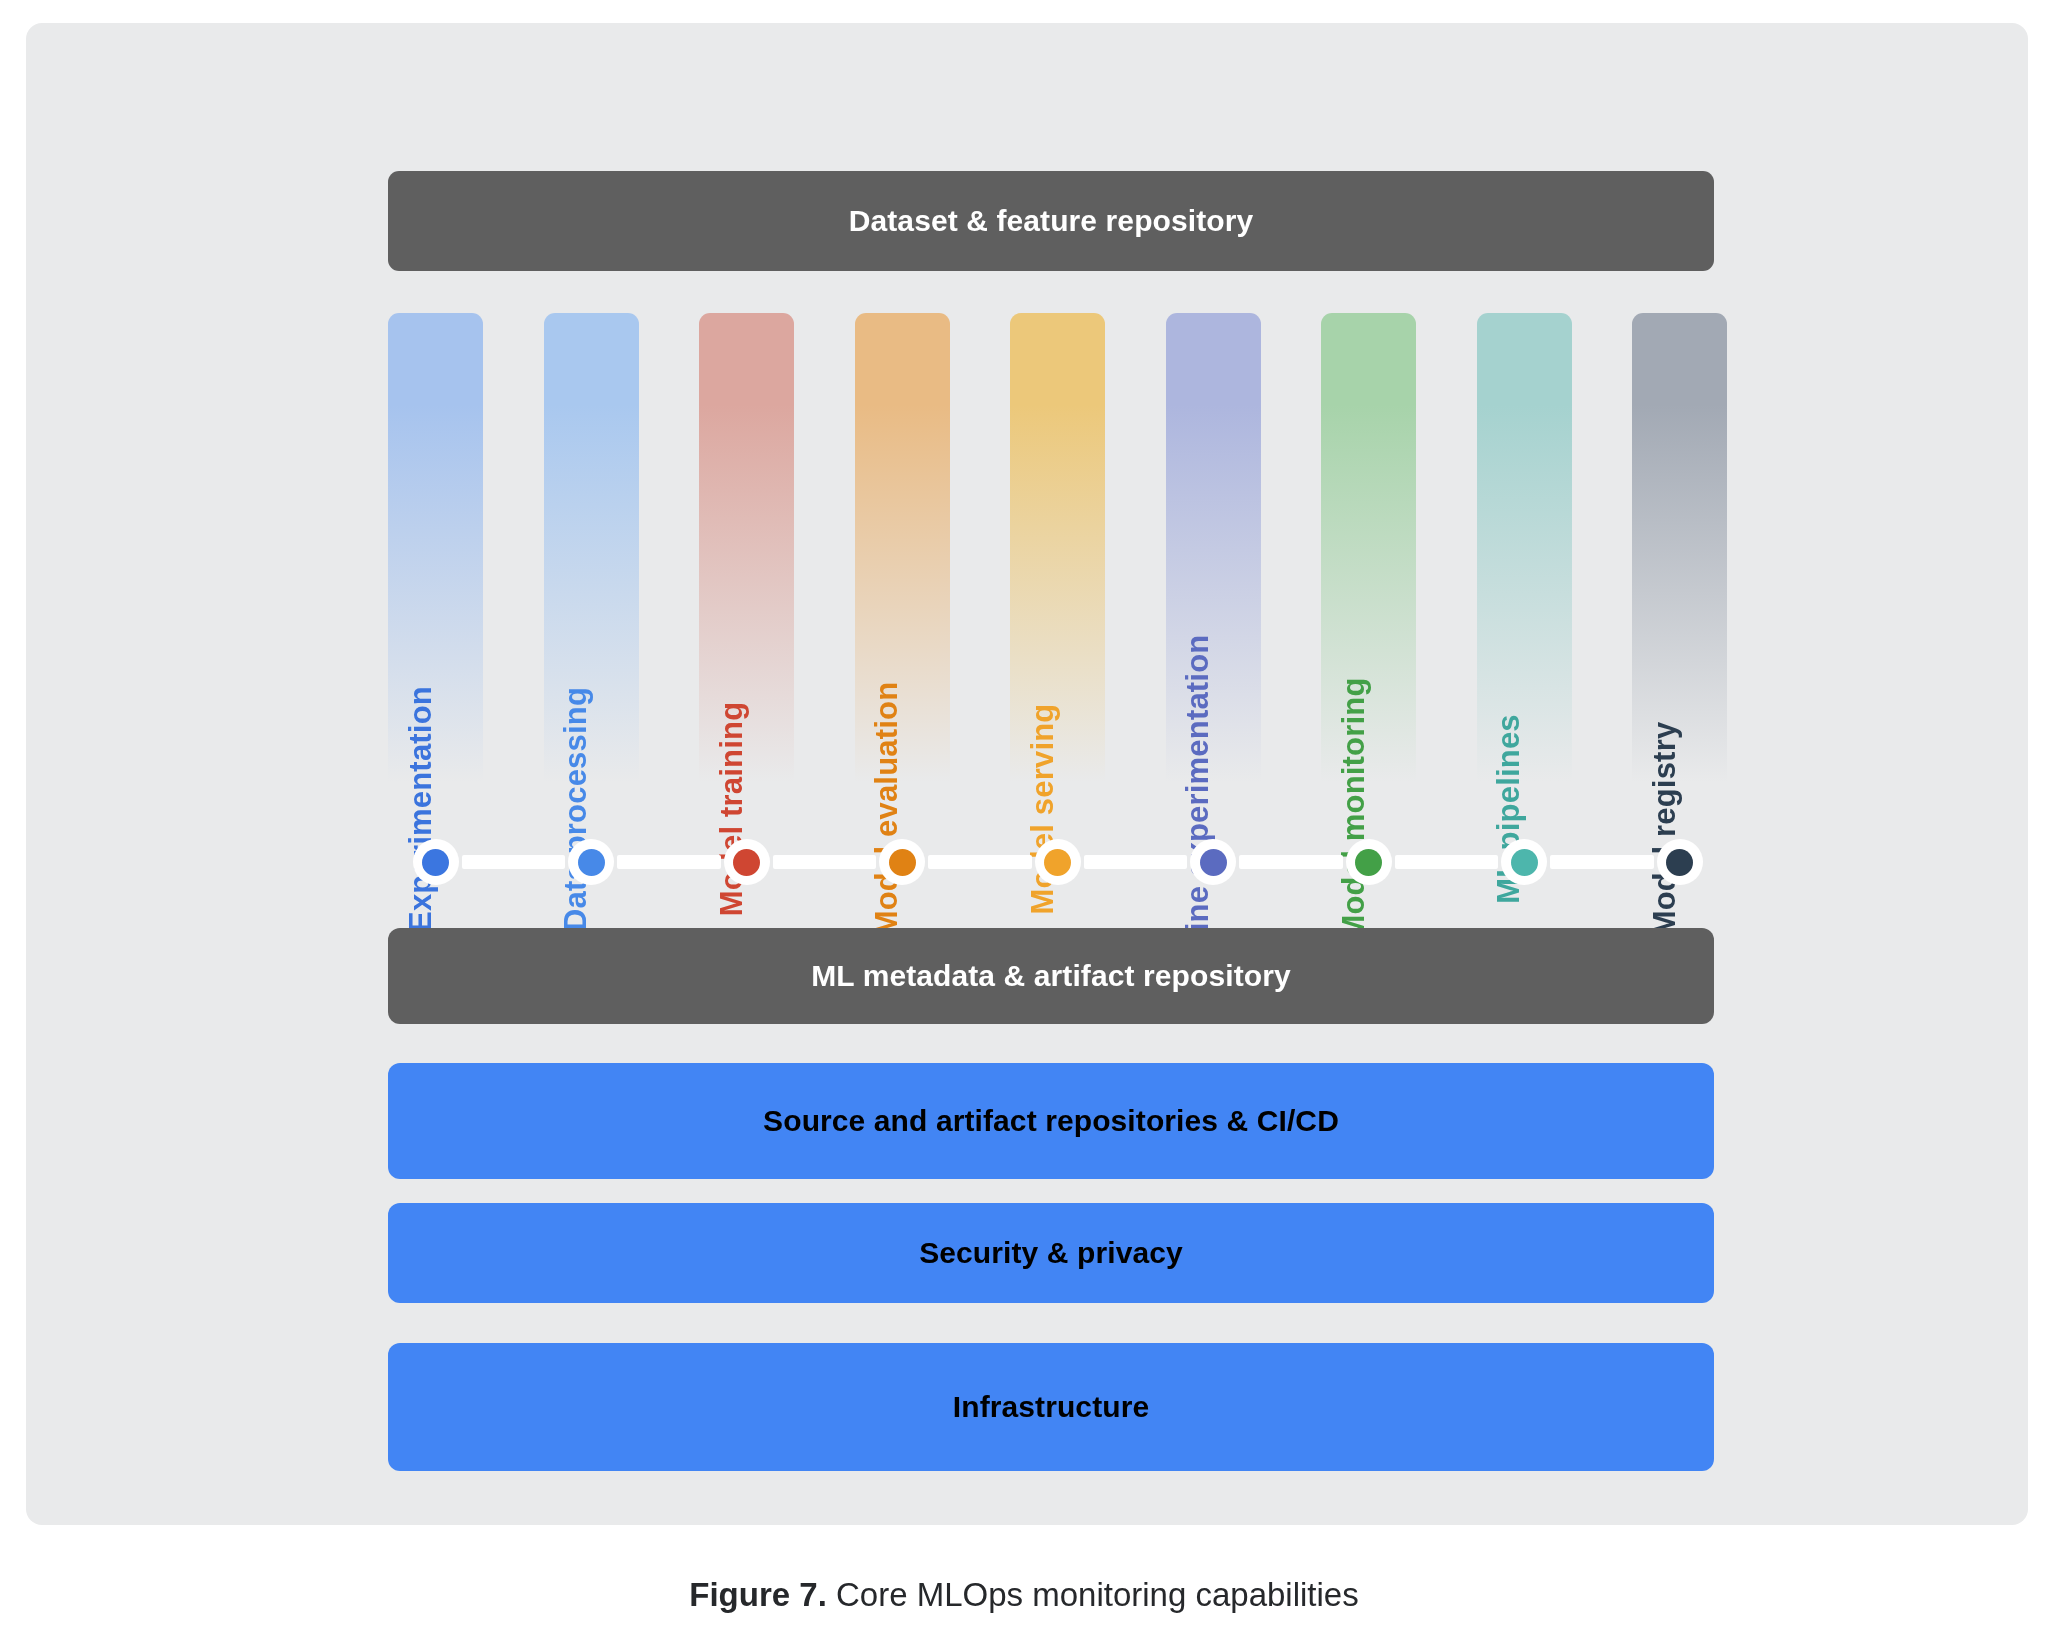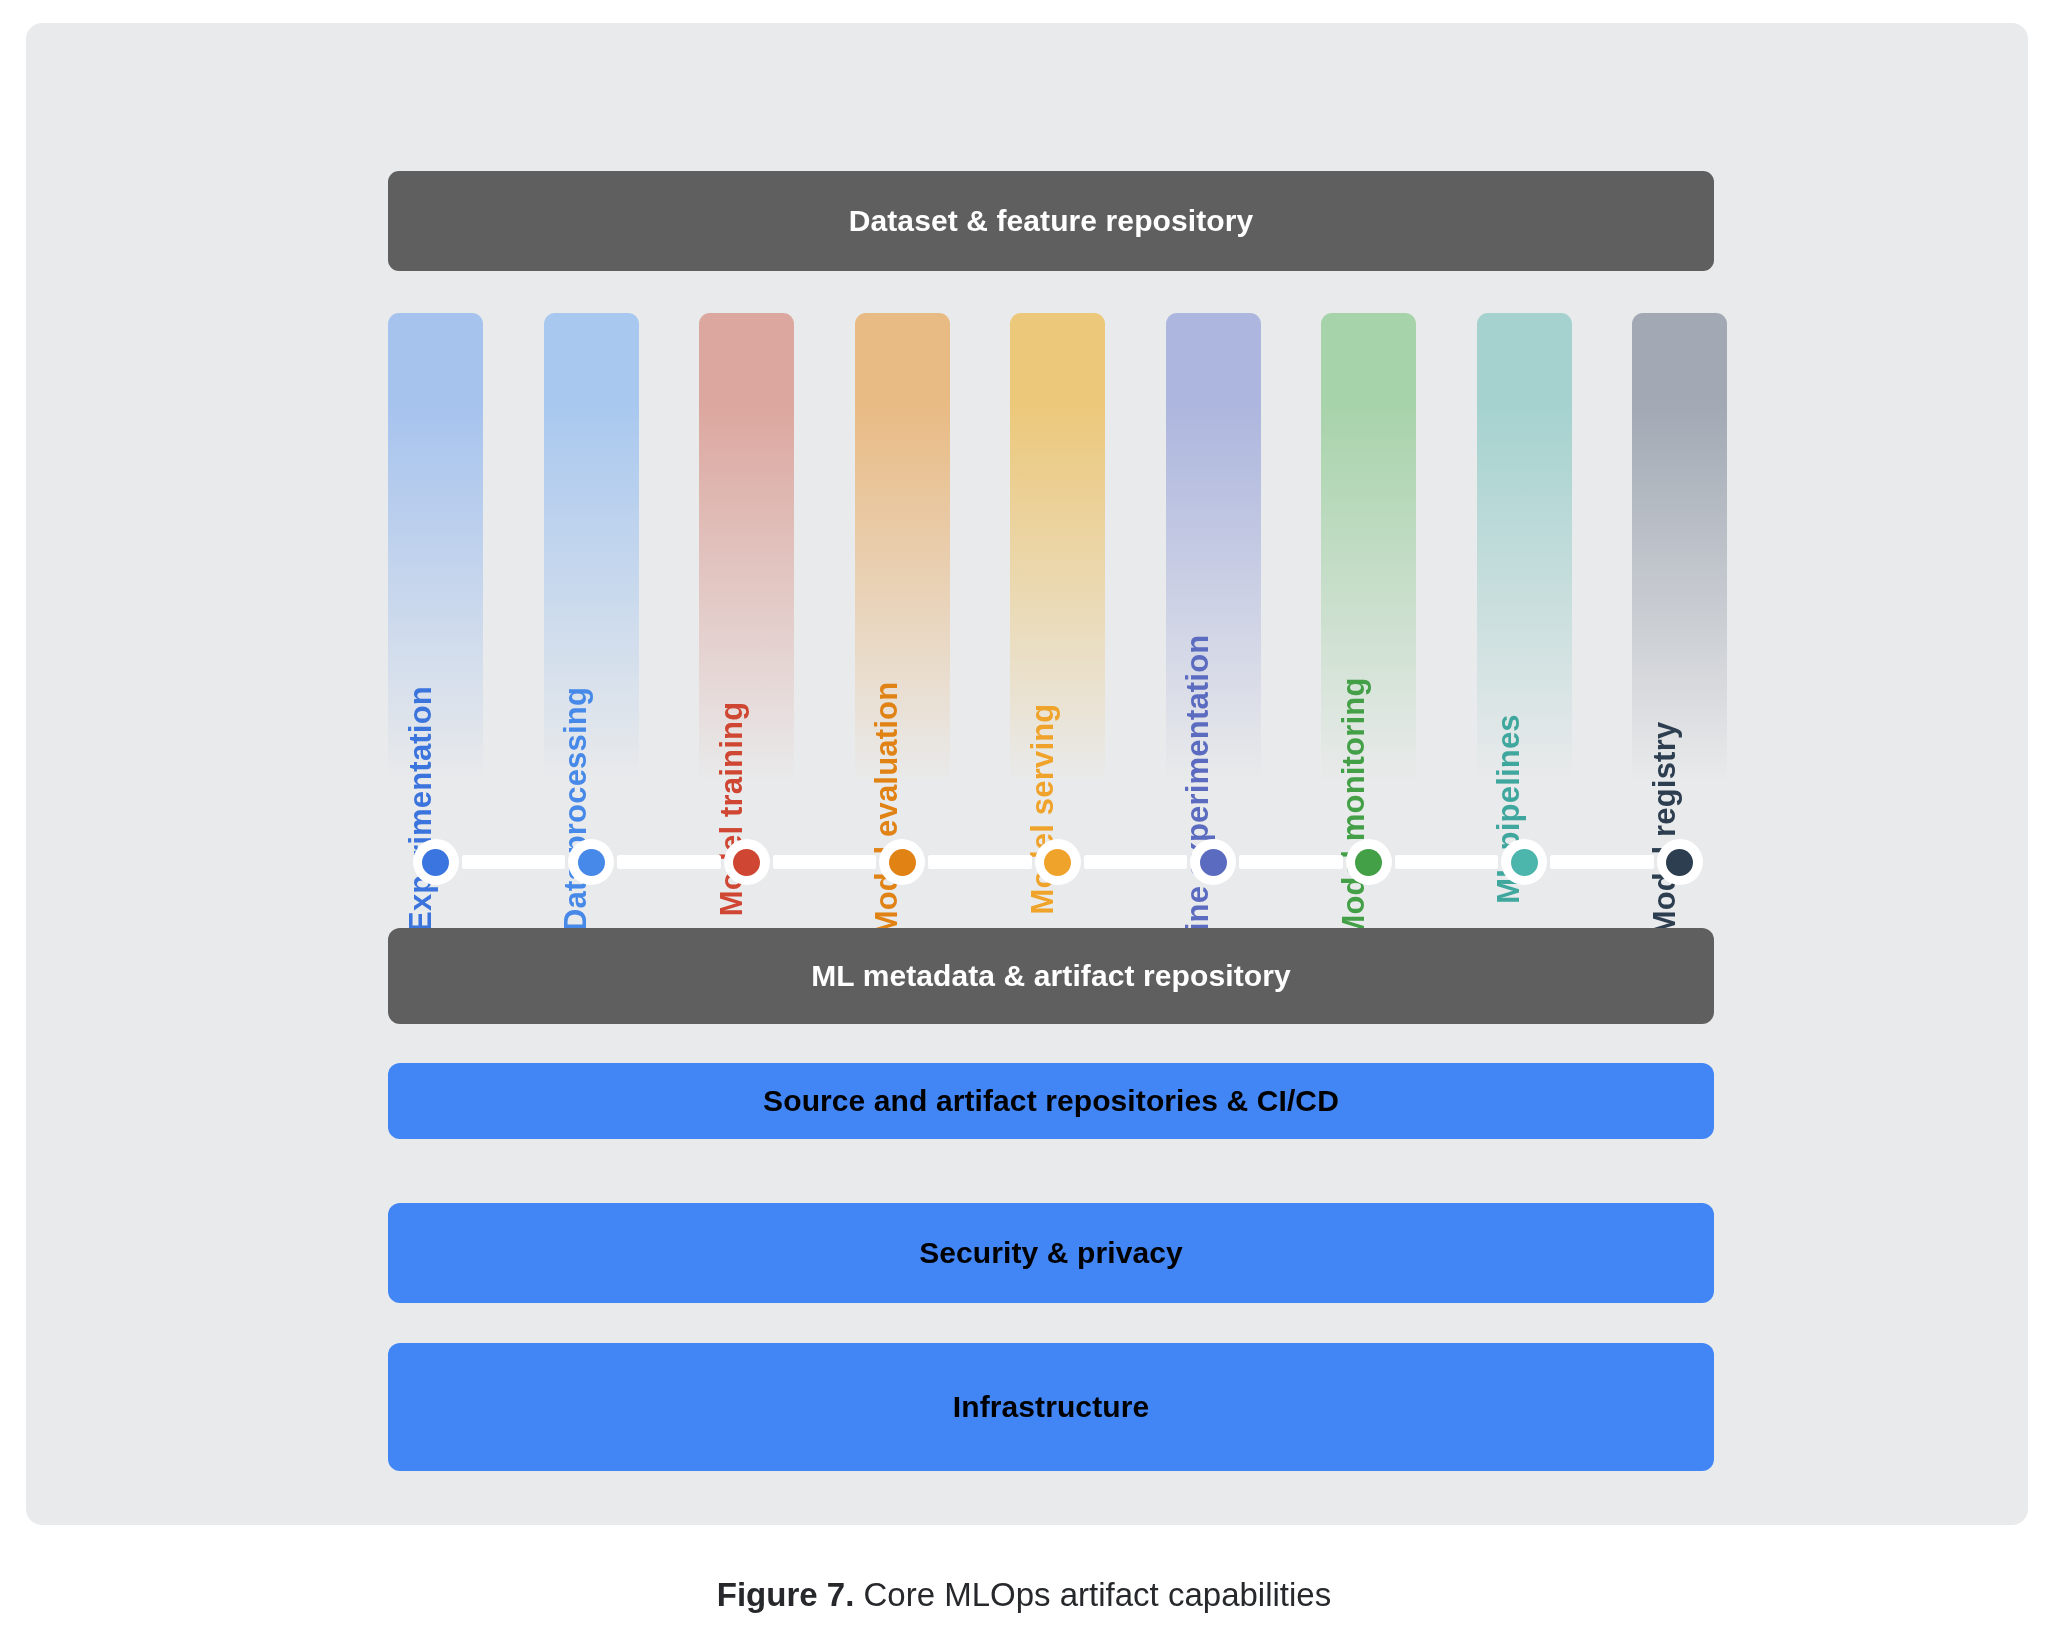--- a/index.html
+++ b/index.html
@@ -47,21 +47,21 @@
     background: #5f5f5f;
   }
   .bar.dark .bar-label { color: #ffffff; }
   .bar.blue {
     background: #4285f4;
   }
   .bar.blue .bar-label { color: #000000; }
 
   #bar-dataset-feature-repository { top: 148px;  height: 100px; border-radius: 11px; }
   #bar-ml-metadata-repository     { top: 905px;  height: 96px;  }
-  #bar-source-artifact-cicd       { top: 1040px; height: 76px; }
+  #bar-source-artifact-cicd       { top: 1040px; height: 116px; }
   #bar-security-privacy           { top: 1180px; height: 100px; }
   #bar-infrastructure             { top: 1320px; height: 128px; }
 
   
   #capability-columns {
     position: absolute;
     left: 362px;
     top: 290px;
     width: 1326px;
     height: 510px;
@@ -220,14 +220,14 @@
   <div class="bar blue" id="bar-security-privacy">
     <span class="bar-label">Security &amp; privacy</span>
   </div>
   <div class="bar blue" id="bar-infrastructure">
     <span class="bar-label">Infrastructure</span>
   </div>
 
 </div>
 
 <div id="figure-caption">
-  <span class="caption-prefix">Figure 7.</span><span class="caption-text"> Core MLOps artifact capabilities</span>
+  <span class="caption-prefix">Figure 7.</span><span class="caption-text"> Core MLOps monitoring capabilities</span>
 </div>
 
 </body></html>

